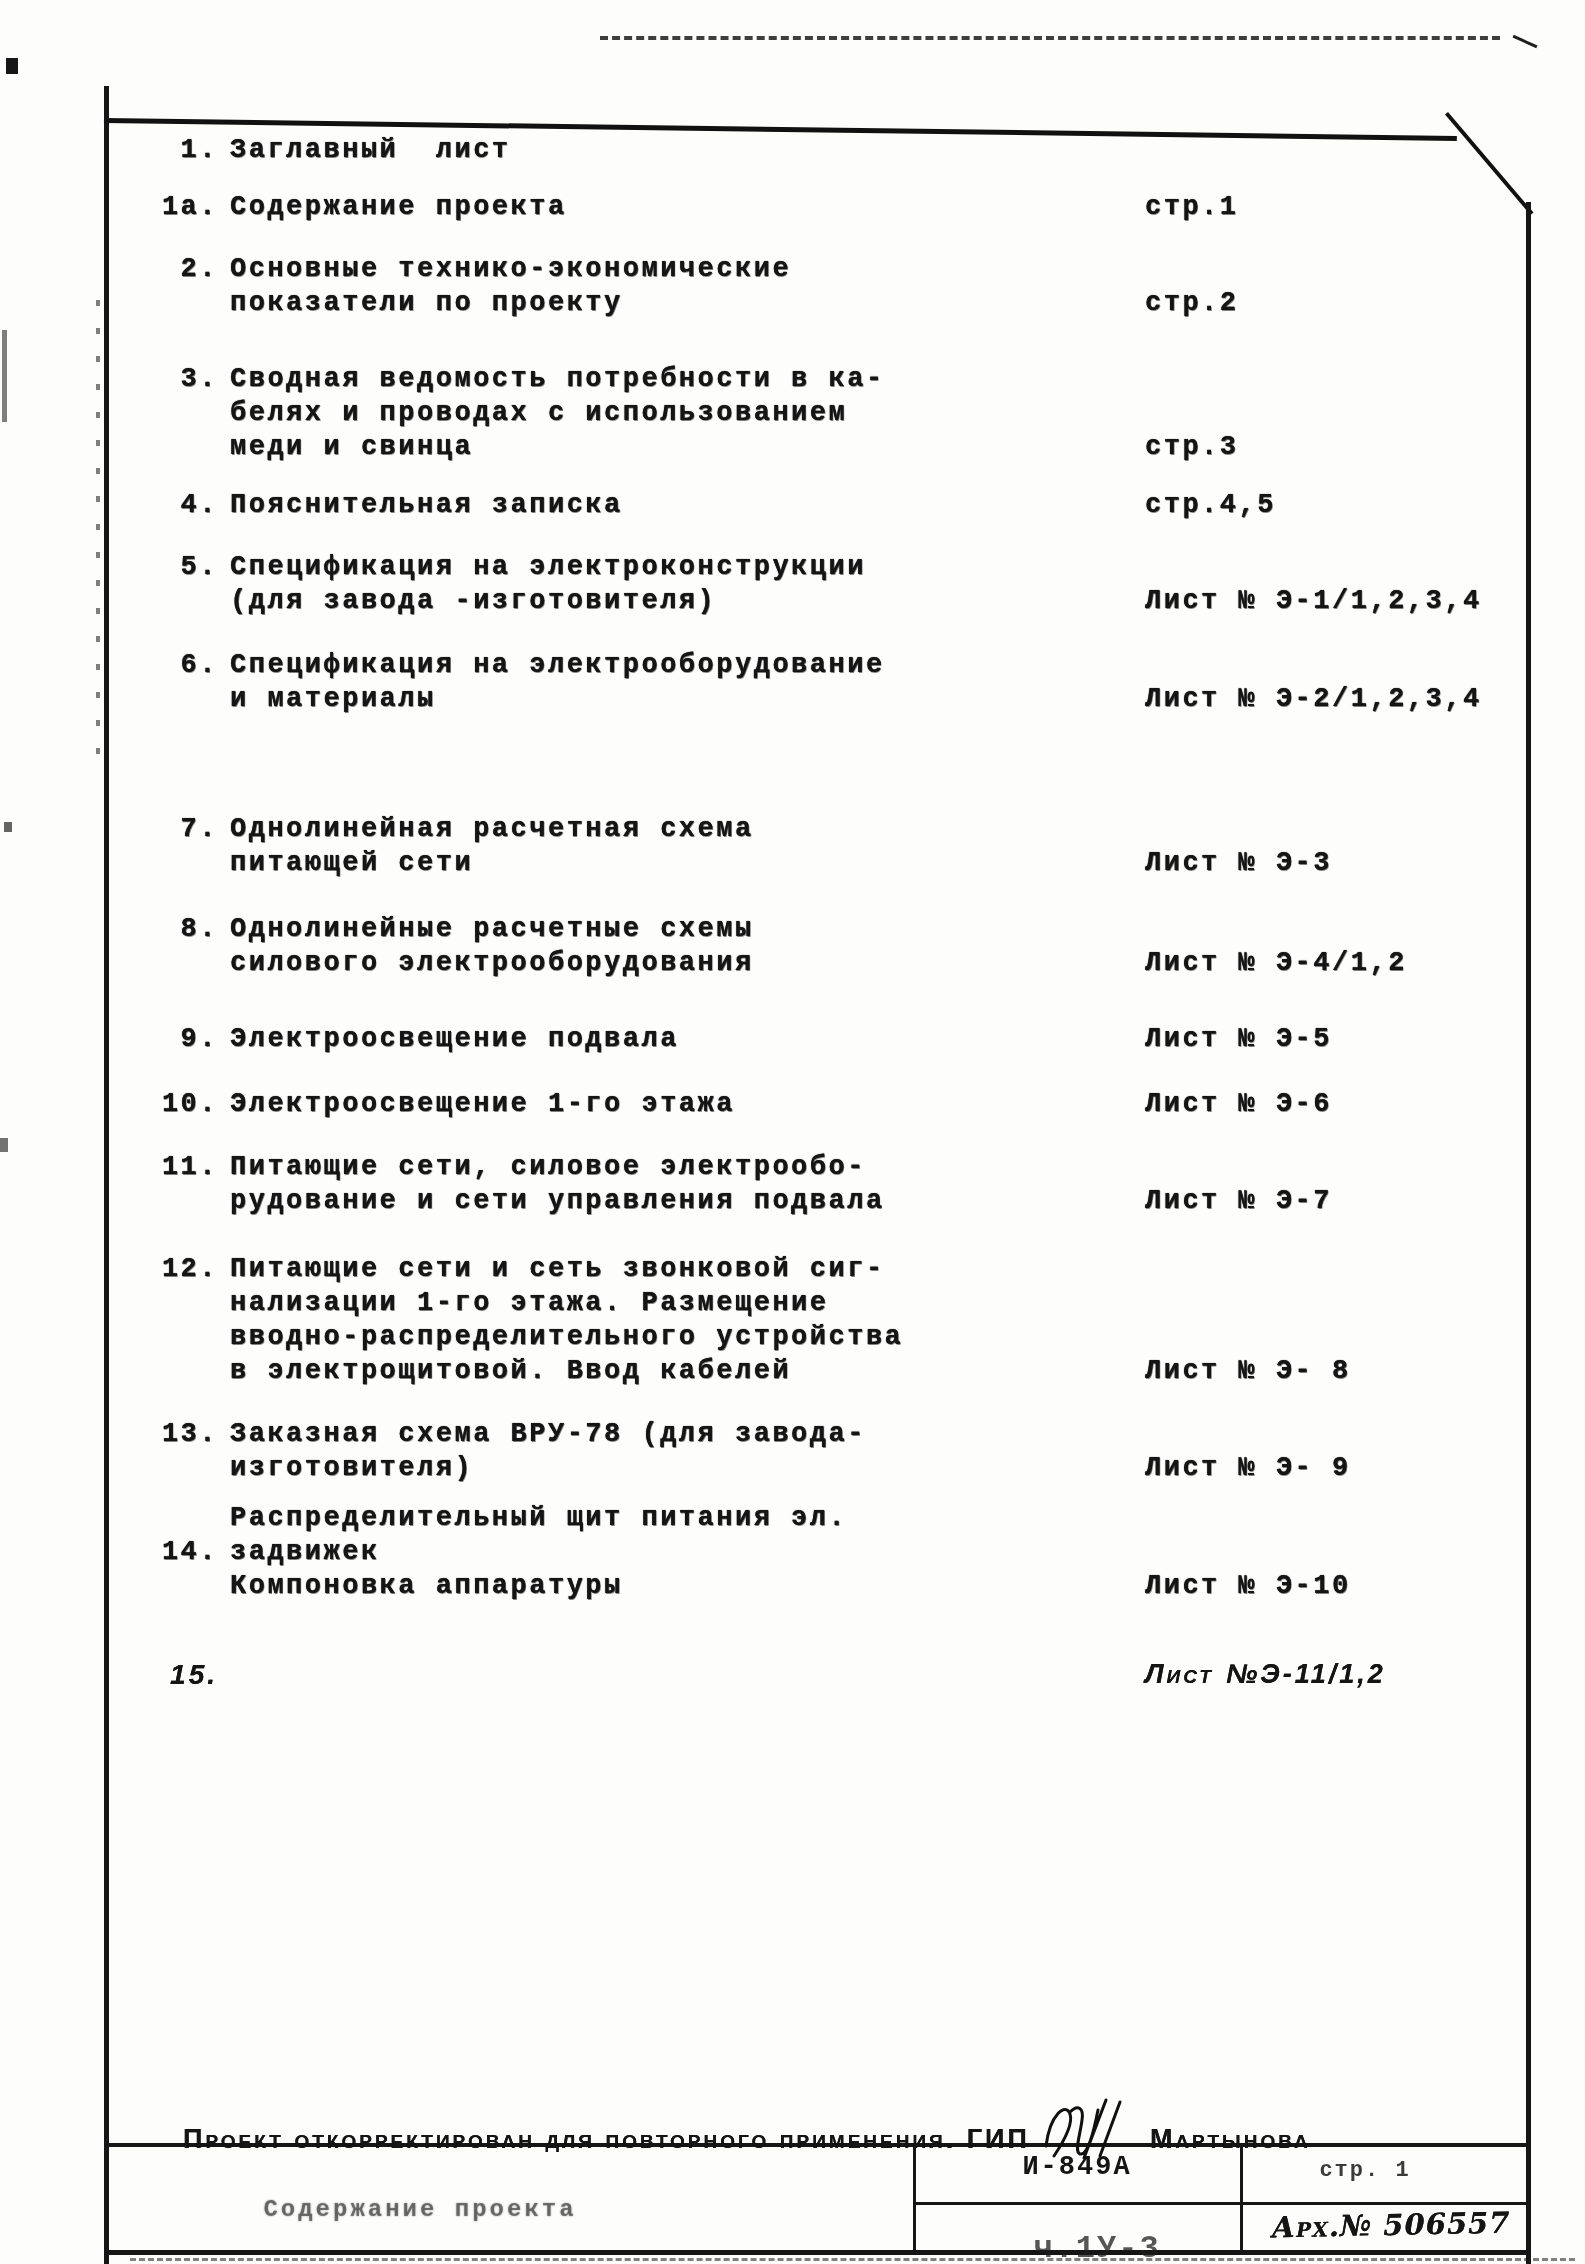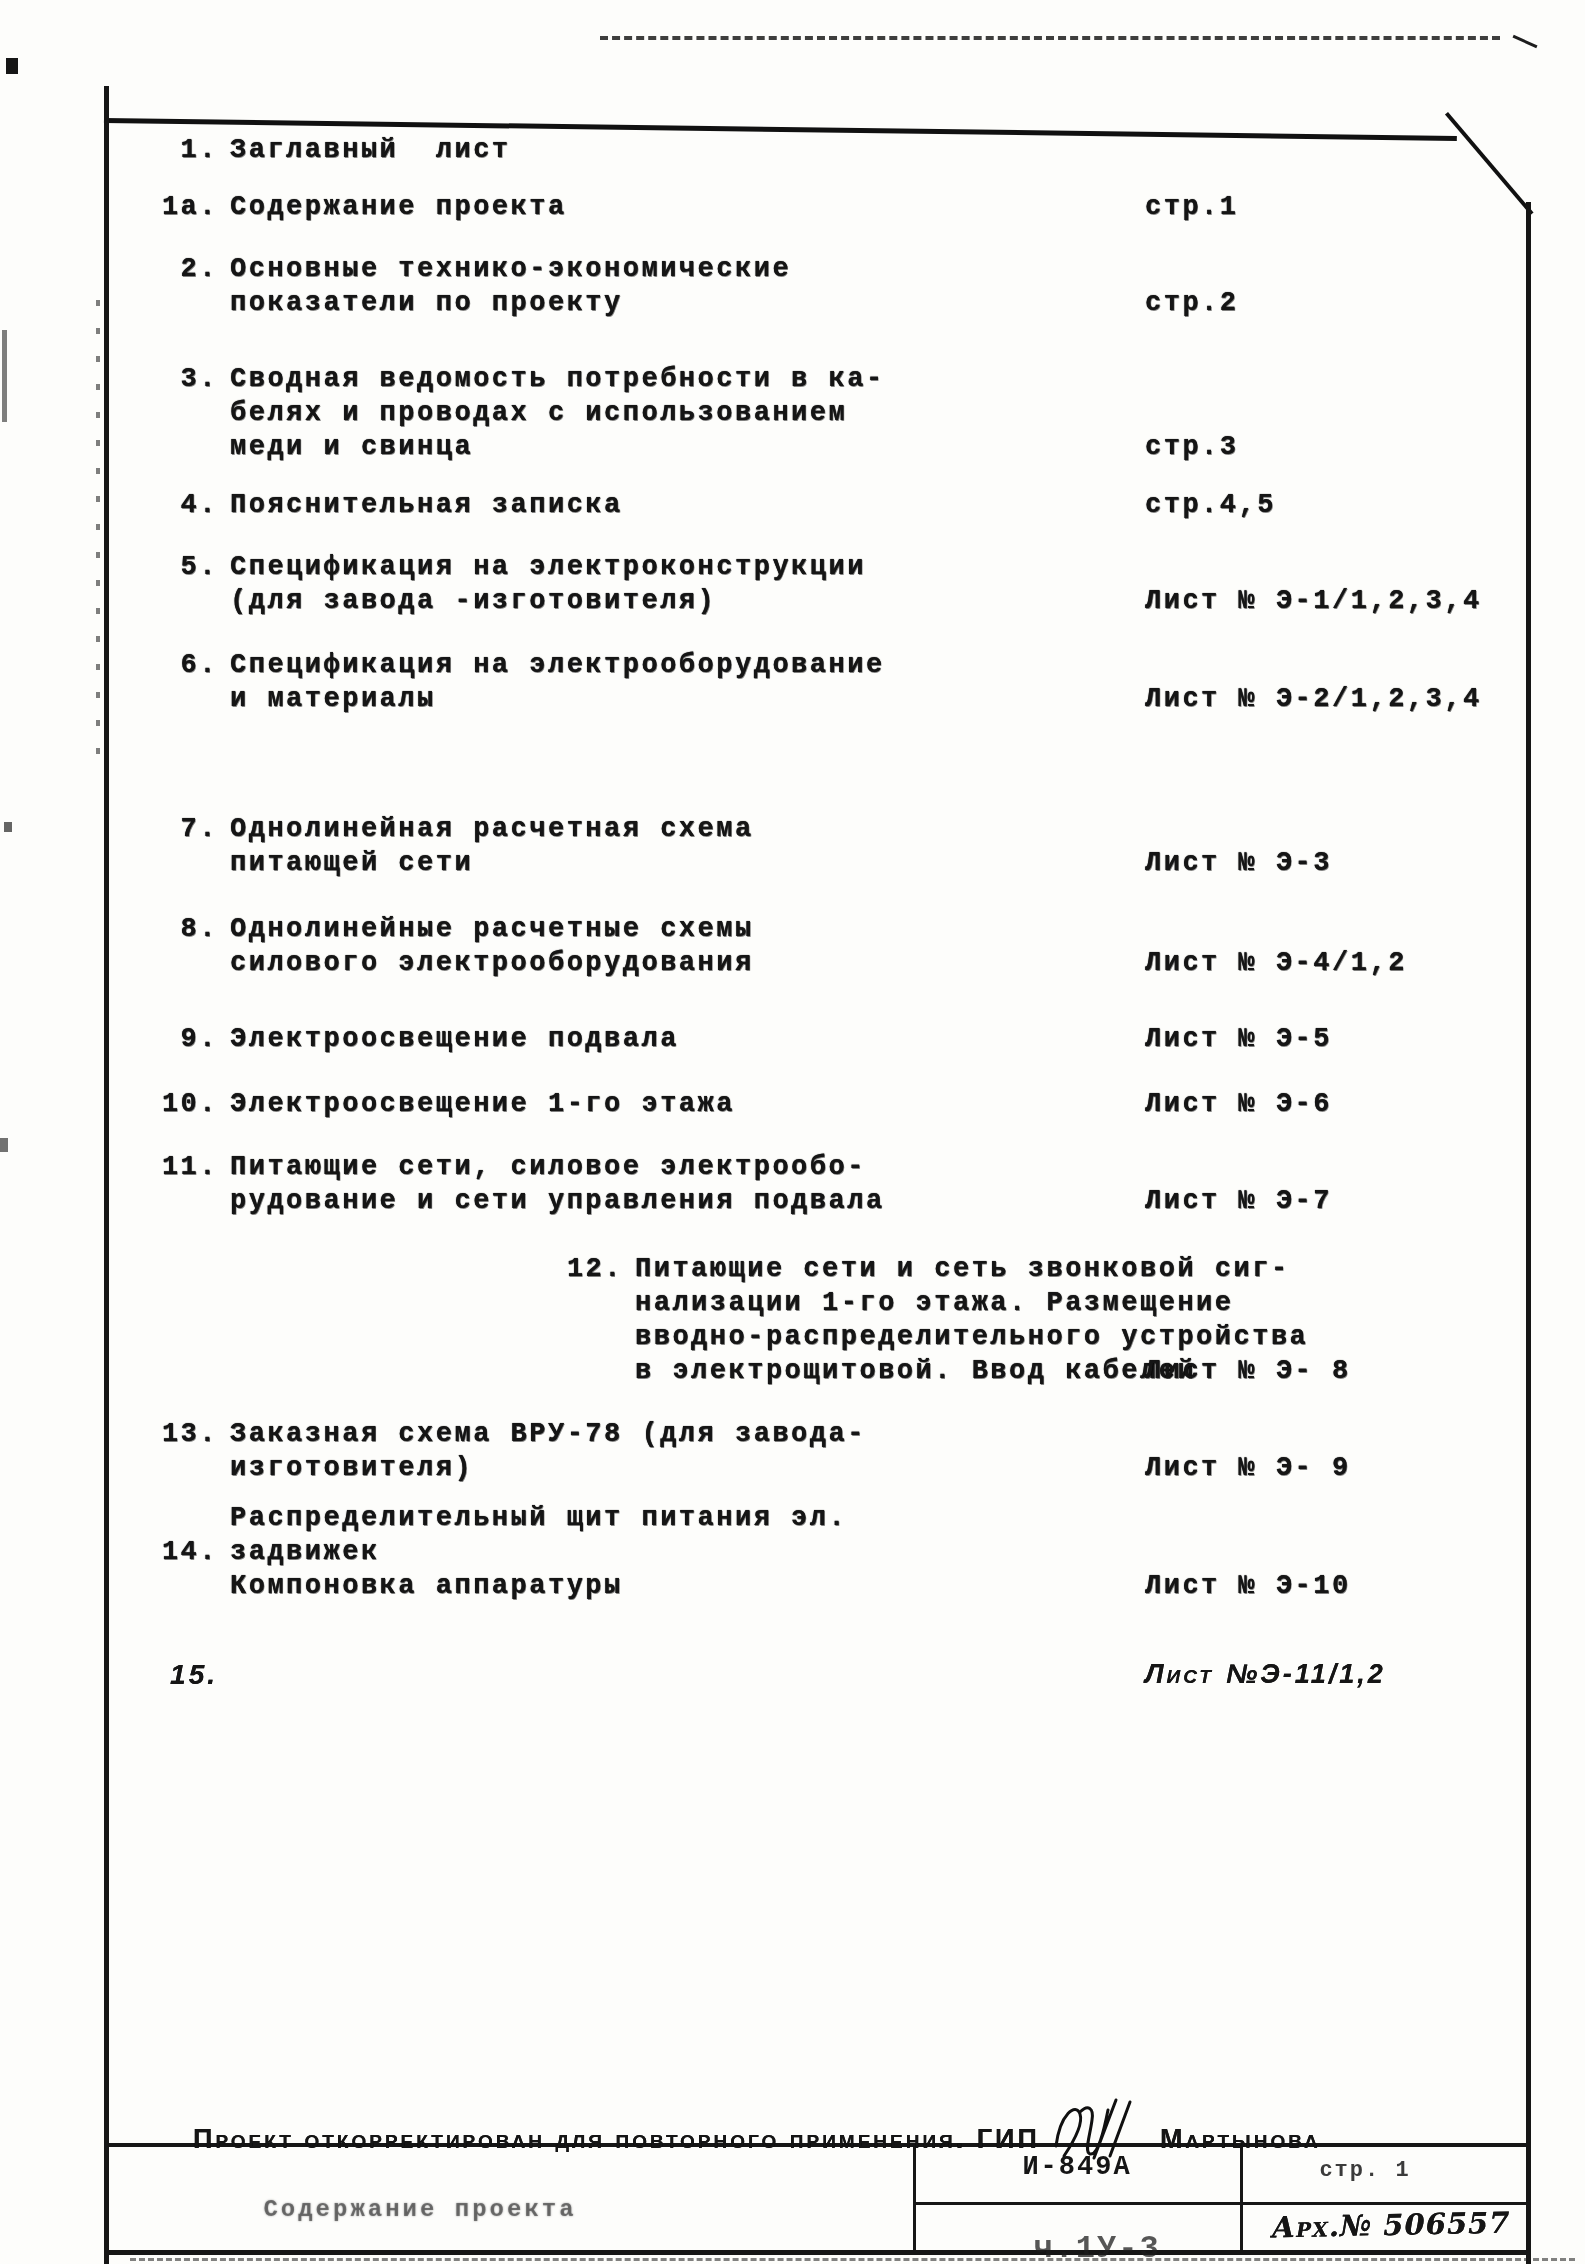--- a/index.html
+++ b/index.html
@@ -73,37 +73,37 @@
   .toc-row:nth-child(3){margin-bottom:42px;}
   .toc-row:nth-child(4){margin-bottom:24px;}
   .toc-row:nth-child(5){margin-bottom:28px;}
   .toc-row:nth-child(6){margin-bottom:30px;}
   .toc-row:nth-child(7){margin-bottom:96px;}
   .toc-row:nth-child(8){margin-bottom:32px;}
   .toc-row:nth-child(9){margin-bottom:42px;}
   .toc-row:nth-child(10){margin-bottom:31px;}
   .toc-row:nth-child(11){margin-bottom:29px;}
   .toc-row:nth-child(12){margin-bottom:34px;margin-top:24px;}
-  .toc-row:nth-child(13){margin-bottom:29px;justify-content:flex-end;}
+  .toc-row:nth-child(13){margin-bottom:29px;}
   .toc-row:nth-child(14){margin-bottom:16px;}
   .toc-row:nth-child(15){margin-bottom:53px;align-items:center;}
 
   
   .hand{
     font-family:"Liberation Sans","DejaVu Sans",sans-serif;
     font-variant:small-caps;
     letter-spacing:3px;
     text-shadow:0 0 .5px rgba(0,0,0,.9);
   }
   .toc-row.hand{font-size:28px;line-height:37px;word-spacing:14px;font-style:italic;}
   .toc-row.hand .toc-ref{word-spacing:2px;font-size:27px;}
 
   
   .note{
-    position:absolute;left:193px;top:2082px;width:1345px;
+    position:absolute;left:183px;top:2082px;width:1345px;
     font-size:27px;font-weight:700;line-height:34px;
     display:flex;align-items:flex-end;
   }
   .note .sig{
     position:relative;top:14px;margin:0 6px 0 10px;flex:0 0 auto;
   }
   
   .tb-cell{position:absolute;text-align:center;font-weight:700;}
   .tb-title{
     left:180px;top:2196px;width:480px;font-size:24px;letter-spacing:3px;

